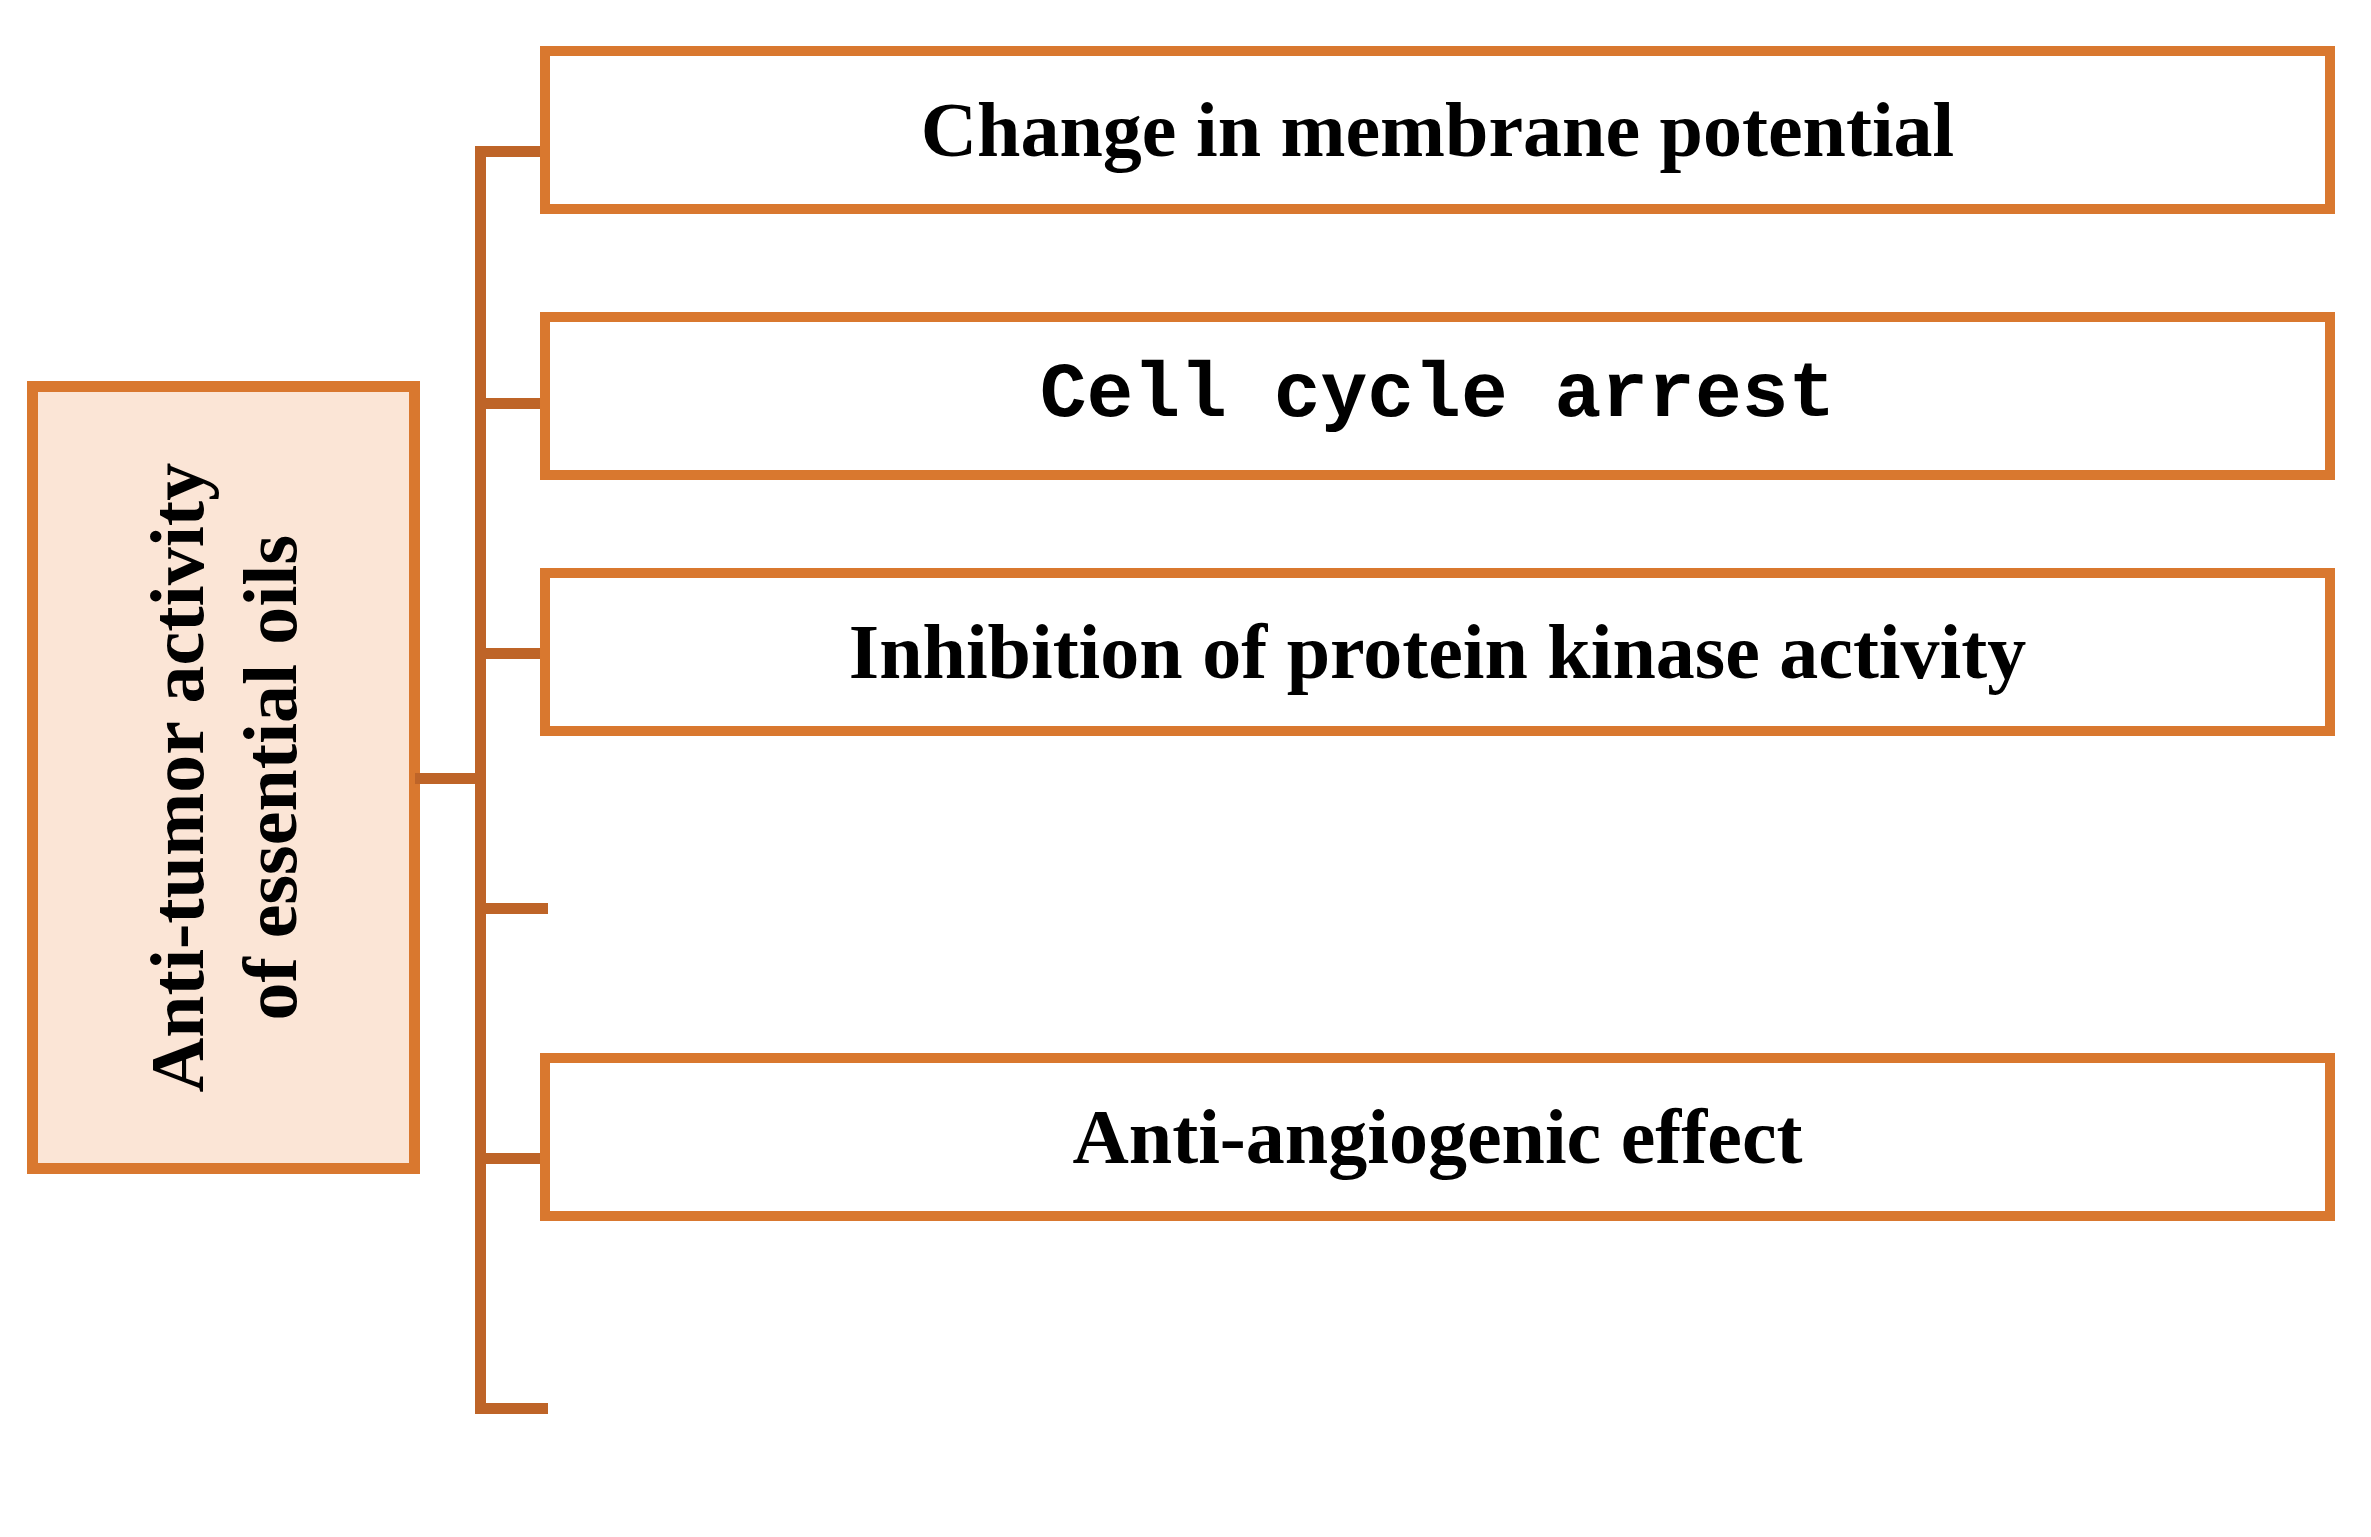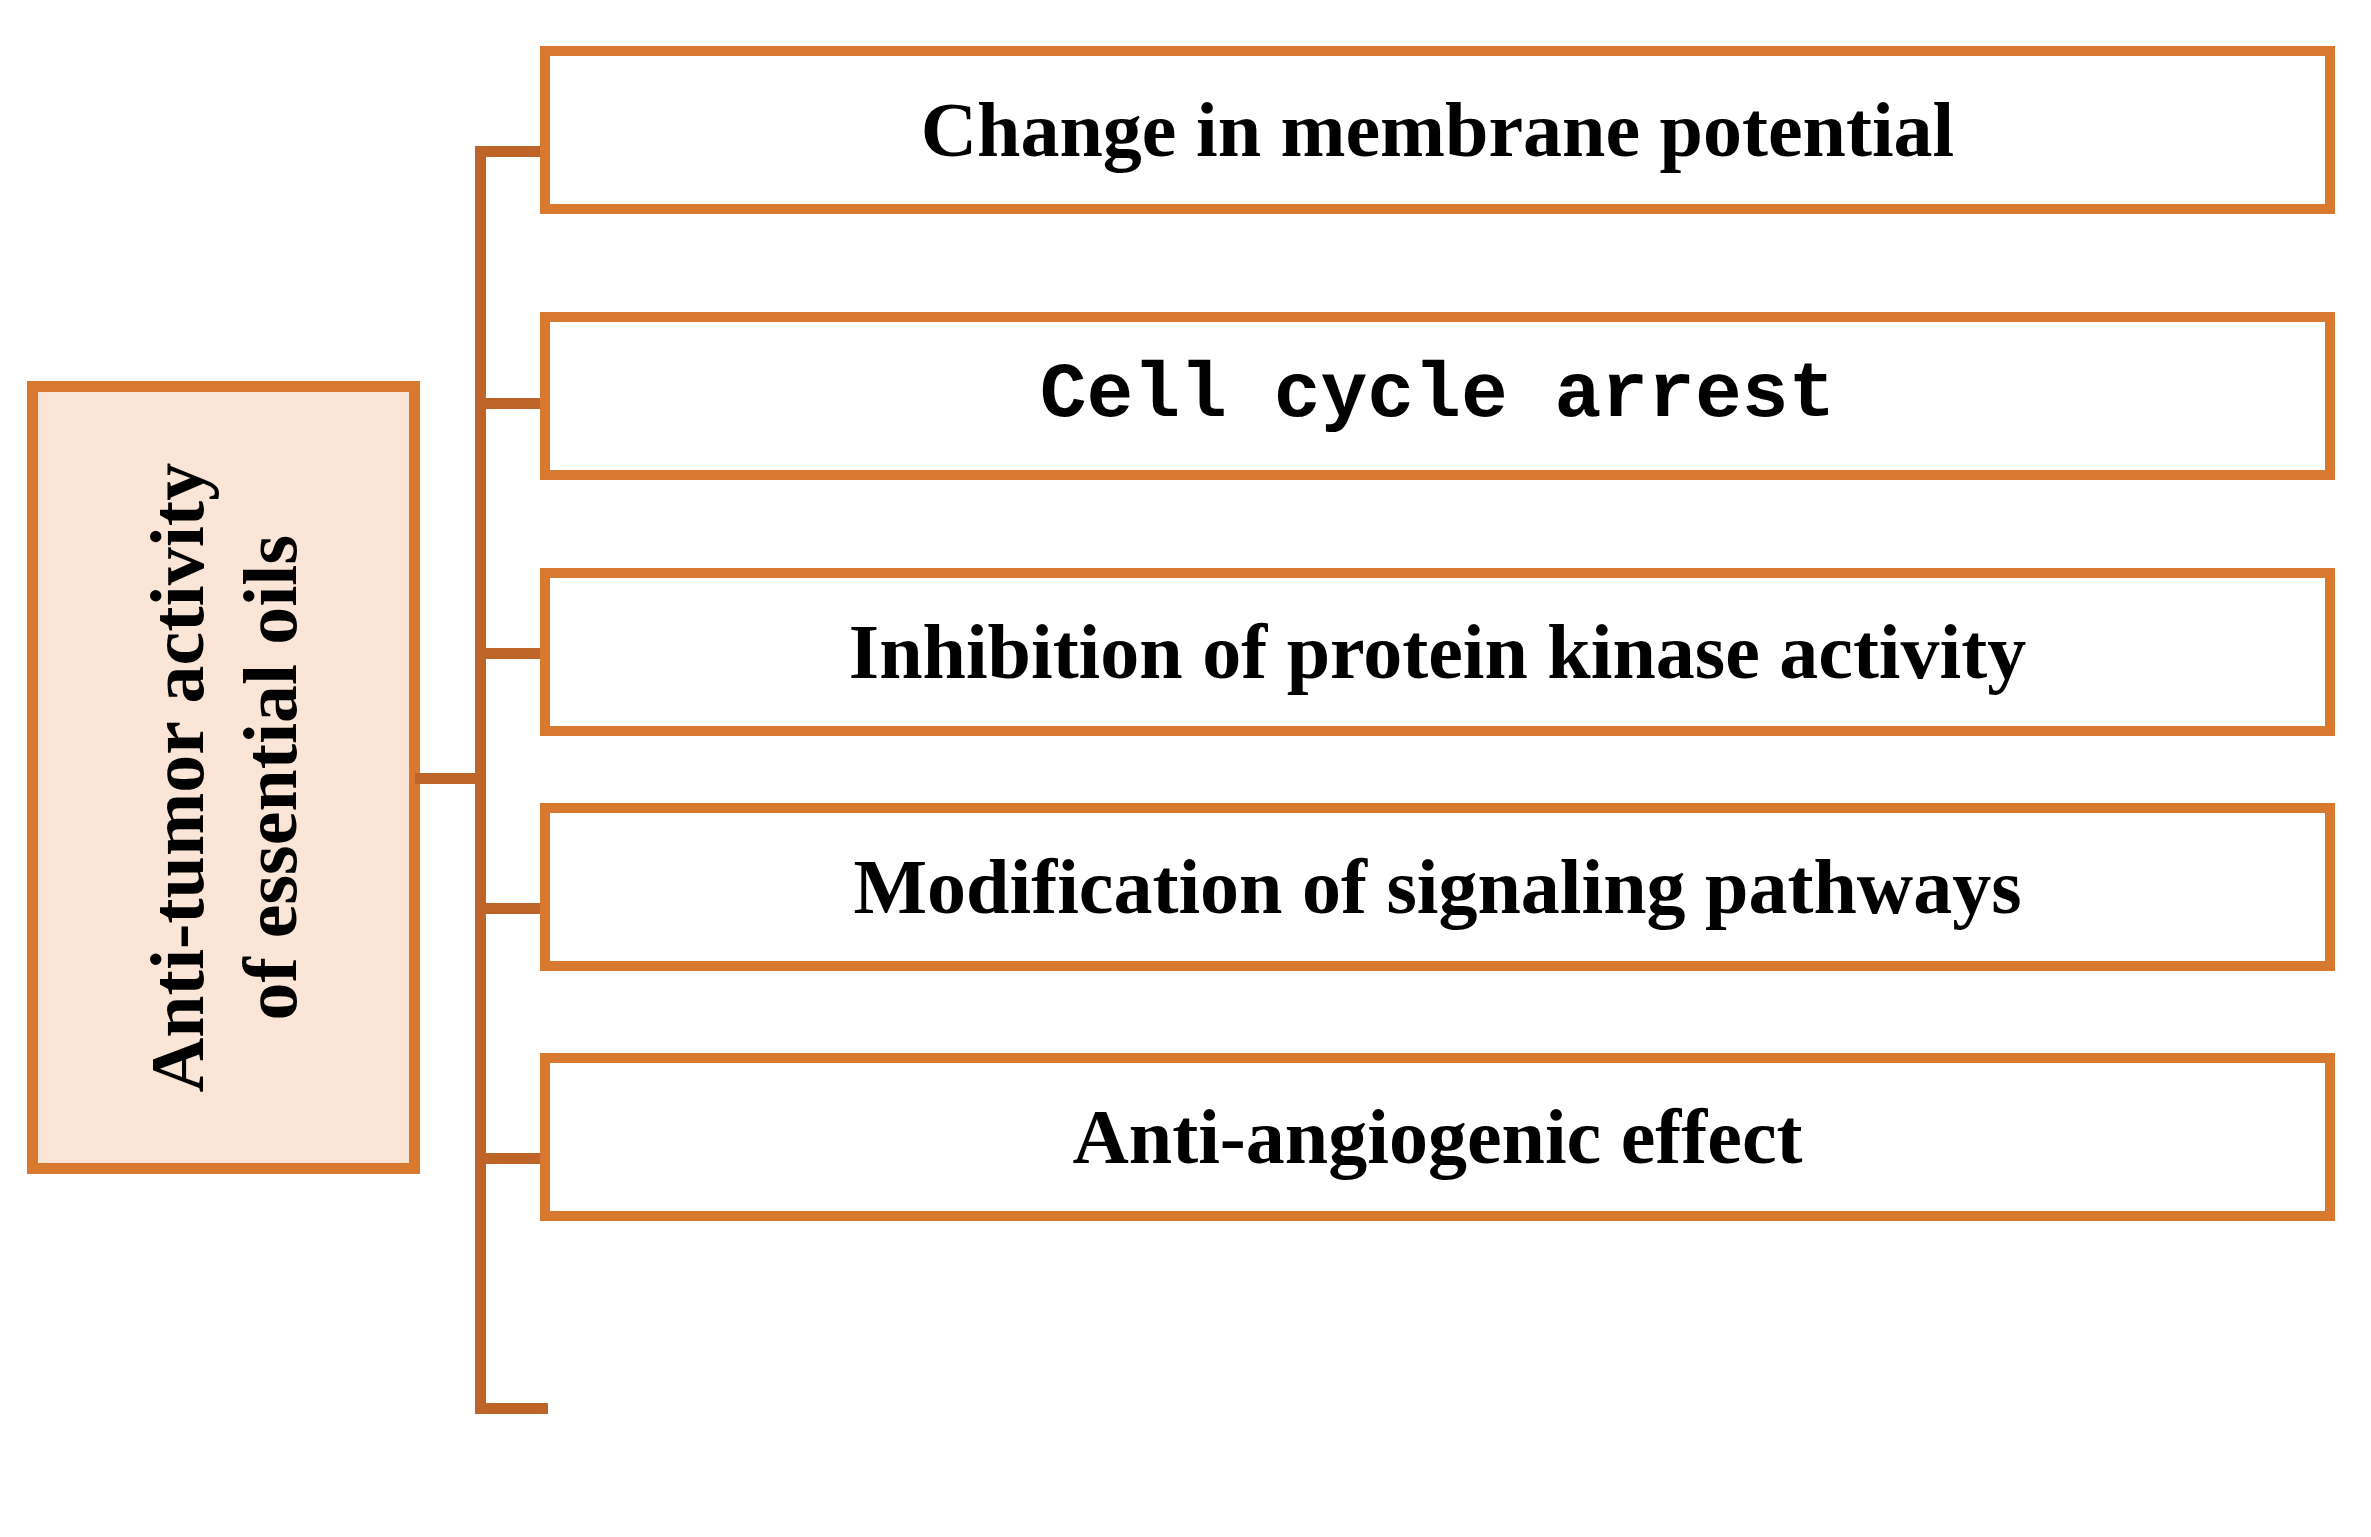--- a/index.html
+++ b/index.html
@@ -106,21 +106,18 @@
 
   <div class="branch-box box-1">
     <span class="branch-label">Change in membrane potential</span>
   </div>
   <div class="branch-box box-2">
     <span class="branch-label">Cell cycle arrest</span>
   </div>
   <div class="branch-box box-3">
     <span class="branch-label">Inhibition of protein kinase activity</span>
   </div>
-  <div class="branch-box box-4">
-    <span class="branch-label">Modification of signaling pathways</span>
-  </div>
   <div class="branch-box box-5">
     <span class="branch-label">Anti-angiogenic effect</span>
   </div>
 
 </div>
 
 
 </body></html>

